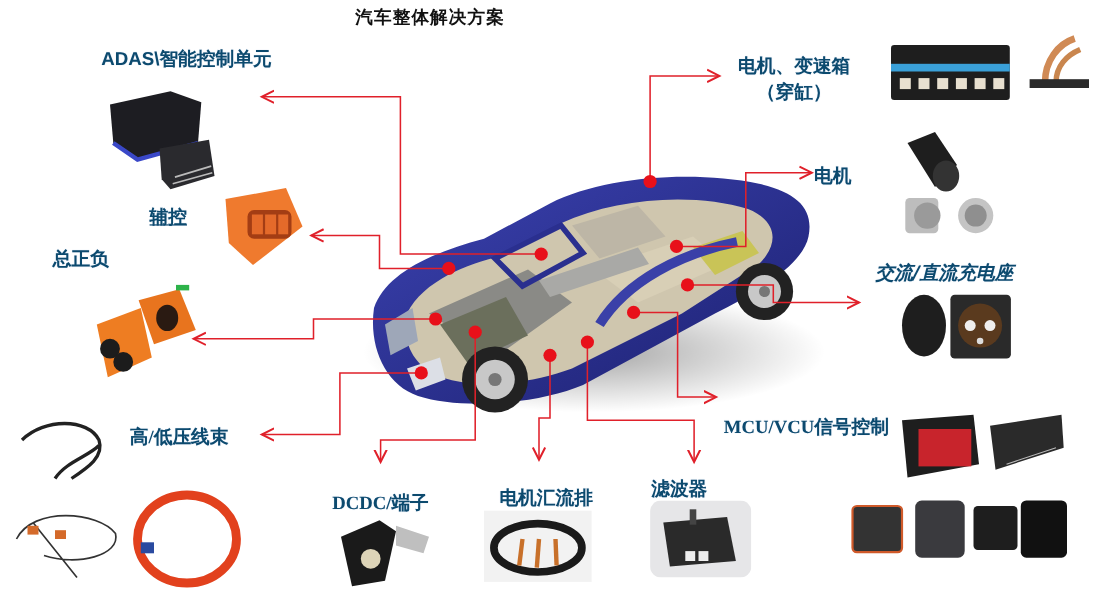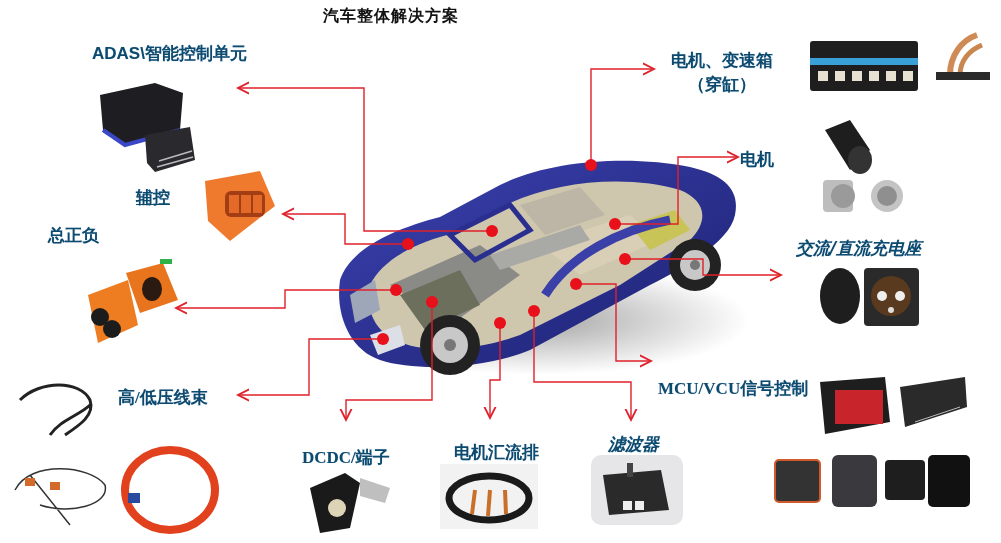--- a/index.html
+++ b/index.html
@@ -109,21 +109,21 @@
   <div>（穿缸）</div>
 </div>
 <div class="label" style="left:740px;top:148px;">电机</div>
 <div class="label" style="left:136px;top:186px;text-decoration:underline;">辅控</div>
 <div class="label" style="left:48px;top:224px;">总正负</div>
 <div class="label" style="left:796px;top:237px;font-style:italic;">交流/直流充电座</div>
 <div class="label" style="left:658px;top:352px;font-family:Liberation Serif, serif;margin-top:25px;">MCU/VCU信号控制</div>
 <div class="label" style="left:118px;top:386px;font-family:Liberation Serif, serif;">高/低压线束</div>
 <div class="label" style="left:302px;top:446px;font-family:Liberation Serif, serif;">DCDC/端子</div>
 <div class="label" style="left:442px;top:441px;padding-left:12px;">电机汇流排</div>
-<div class="label" style="left:608px;top:433px;font-style:italic;">滤波器</div>
+<div class="label" style="left:592px;top:433px;">滤波器</div>
 
 <svg class="part" style="left:95px;top:75px;width:120px;height:100px;" viewBox="0 0 120 100">
   <path d="M5 20 L60 8 L88 18 L85 55 L30 70 L8 55 Z" fill="#1d1d22"></path>
   <path d="M8 55 L30 70 L85 55" fill="none" stroke="#3a48c8" stroke-width="4"></path>
   <path d="M50 60 L95 52 L100 85 L60 97 L52 88 Z" fill="#2a2a2e"></path>
   <g stroke="#bbb" stroke-width="1.5">
       <line x1="62" y1="92" x2="98" y2="82"></line>
       <line x1="64" y1="86" x2="97" y2="76"></line>
     </g>
 </svg>

